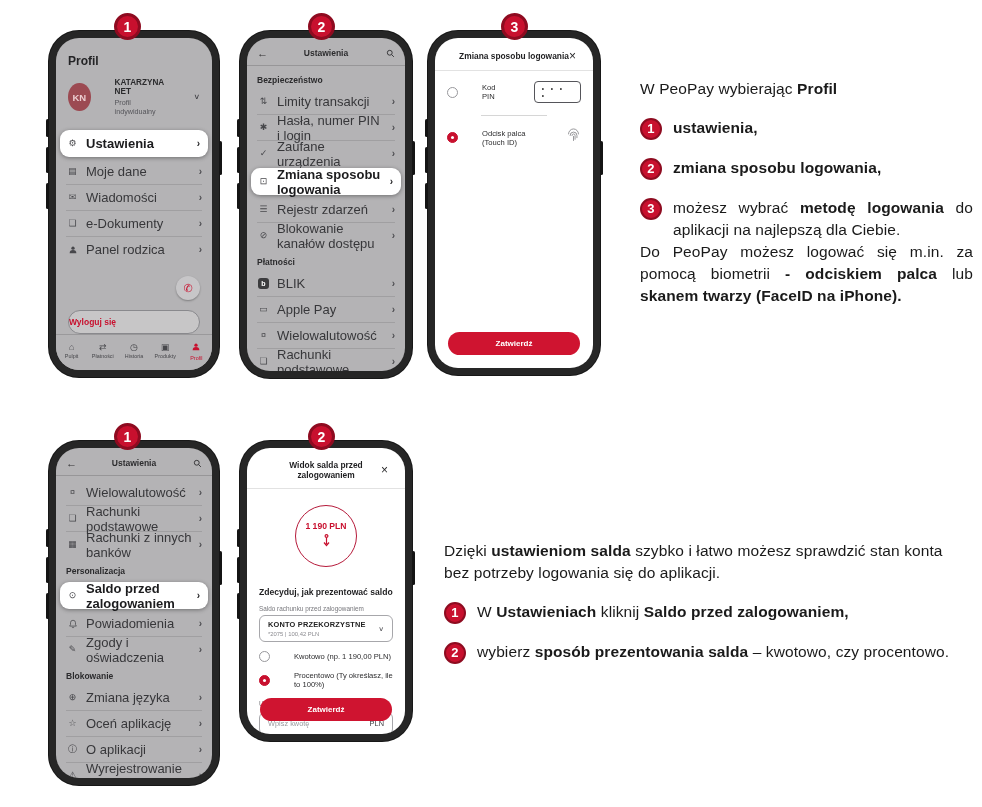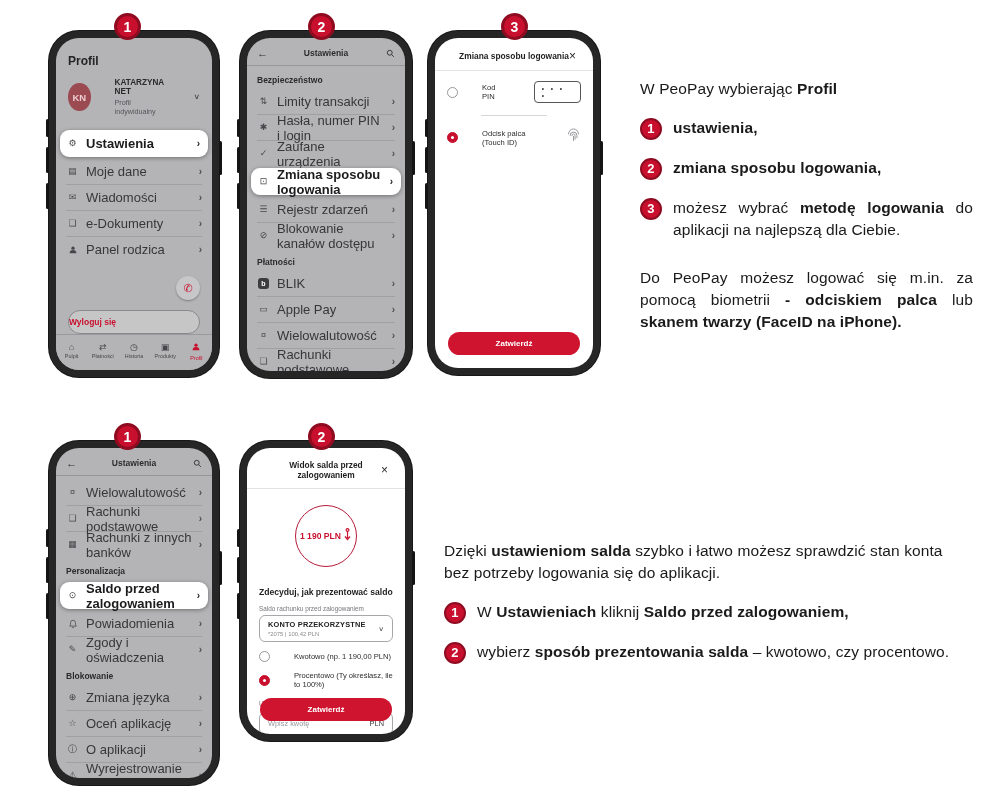--- a/index.html
+++ b/index.html
@@ -78,21 +78,21 @@
   .optlbl{font-size:7.6px;color:#2c2c2e}
   .pinbox{margin-left:auto;border:1px solid #55555a;border-radius:4px;padding:3px 7px;font-size:6.5px;letter-spacing:2.5px;color:#333}
   .mini-div{width:42%;margin:6px auto 2px;border-top:1px solid #d6d6d6}
   .fprint{margin-left:auto}
   .fprint svg{width:15px;height:15px}
   .redbtn{position:absolute;left:8%;right:8%;bottom:13px;background:#cf1430;border-radius:13px;color:#fff;
           font-weight:bold;font-size:8px;text-align:center;padding:7px 0;cursor:pointer}
 
   
   .balcirc{width:62px;height:62px;border:1.6px solid #b51a3a;border-radius:50%;margin:16px auto 0;
-           display:flex;flex-direction:row;align-items:center;justify-content:center;gap:2px}
+           display:flex;flex-direction:column;align-items:center;justify-content:center;gap:2px}
   .balamt{color:#c8102e;font-weight:bold;font-size:8.6px}
   .decide{font-weight:bold;font-size:8.6px;color:#1f1f21;padding:20px 12px 6px}
   .tinylbl{font-size:6.4px;color:#77777c;padding:2px 12px 3px}
   .selbox{margin:0 12px;border:1px solid #a7a7ab;border-radius:6px;padding:4px 8px;display:flex;align-items:center}
   .selname{font-weight:bold;font-size:7.4px;color:#222;letter-spacing:.2px}
   .selsub{font-size:5.9px;color:#8b8b90;margin-top:2px}
   .selchev{margin-left:auto;color:#55555a;font-size:8px;transform:scaleY(.8)}
   .selchev::before{content:"∨"}
   .inpbox{margin:2px 12px 0;border:1px solid #a7a7ab;border-radius:6px;padding:6px 8px;display:flex;align-items:center;justify-content:space-between}
   .ph{font-size:7.4px;color:#98989c}
@@ -416,21 +416,21 @@
     </div>
     <div class="step">
       <span class="stepbadge">2</span>
       <span class="stept"><b>zmiana sposobu logowania,</b></span>
     </div>
     <div class="step">
       <span class="stepbadge">3</span>
       <span class="stept just"><span>możesz wybrać </span><b>metodę logowania</b><span> do aplikacji na najlepszą dla Ciebie.</span></span>
     </div>
   </div>
-  <p class="just" style="margin-top:26px"><span>Do PeoPay możesz logować się m.in. za pomocą biometrii </span><b>- odciskiem palca</b><span> lub </span><b>skanem twarzy (FaceID na iPhone).</b></p>
+  <p class="just" style=""><span>Do PeoPay możesz logować się m.in. za pomocą biometrii </span><b>- odciskiem palca</b><span> lub </span><b>skanem twarzy (FaceID na iPhone).</b></p>
 </div>
 
 <div class="txtblock" style="left:444px;top:540px;width:528px">
   <p><span>Dzięki </span><b>ustawieniom salda</b><span> szybko i łatwo możesz sprawdzić stan konta bez potrzeby logowania się do aplikacji.</span></p>
   <div class="steps">
     <div class="step">
       <span class="stepbadge">1</span>
       <span class="stept"><span>W </span><b>Ustawieniach</b><span> kliknij </span><b>Saldo przed zalogowaniem,</b></span>
     </div>
     <div class="step">

